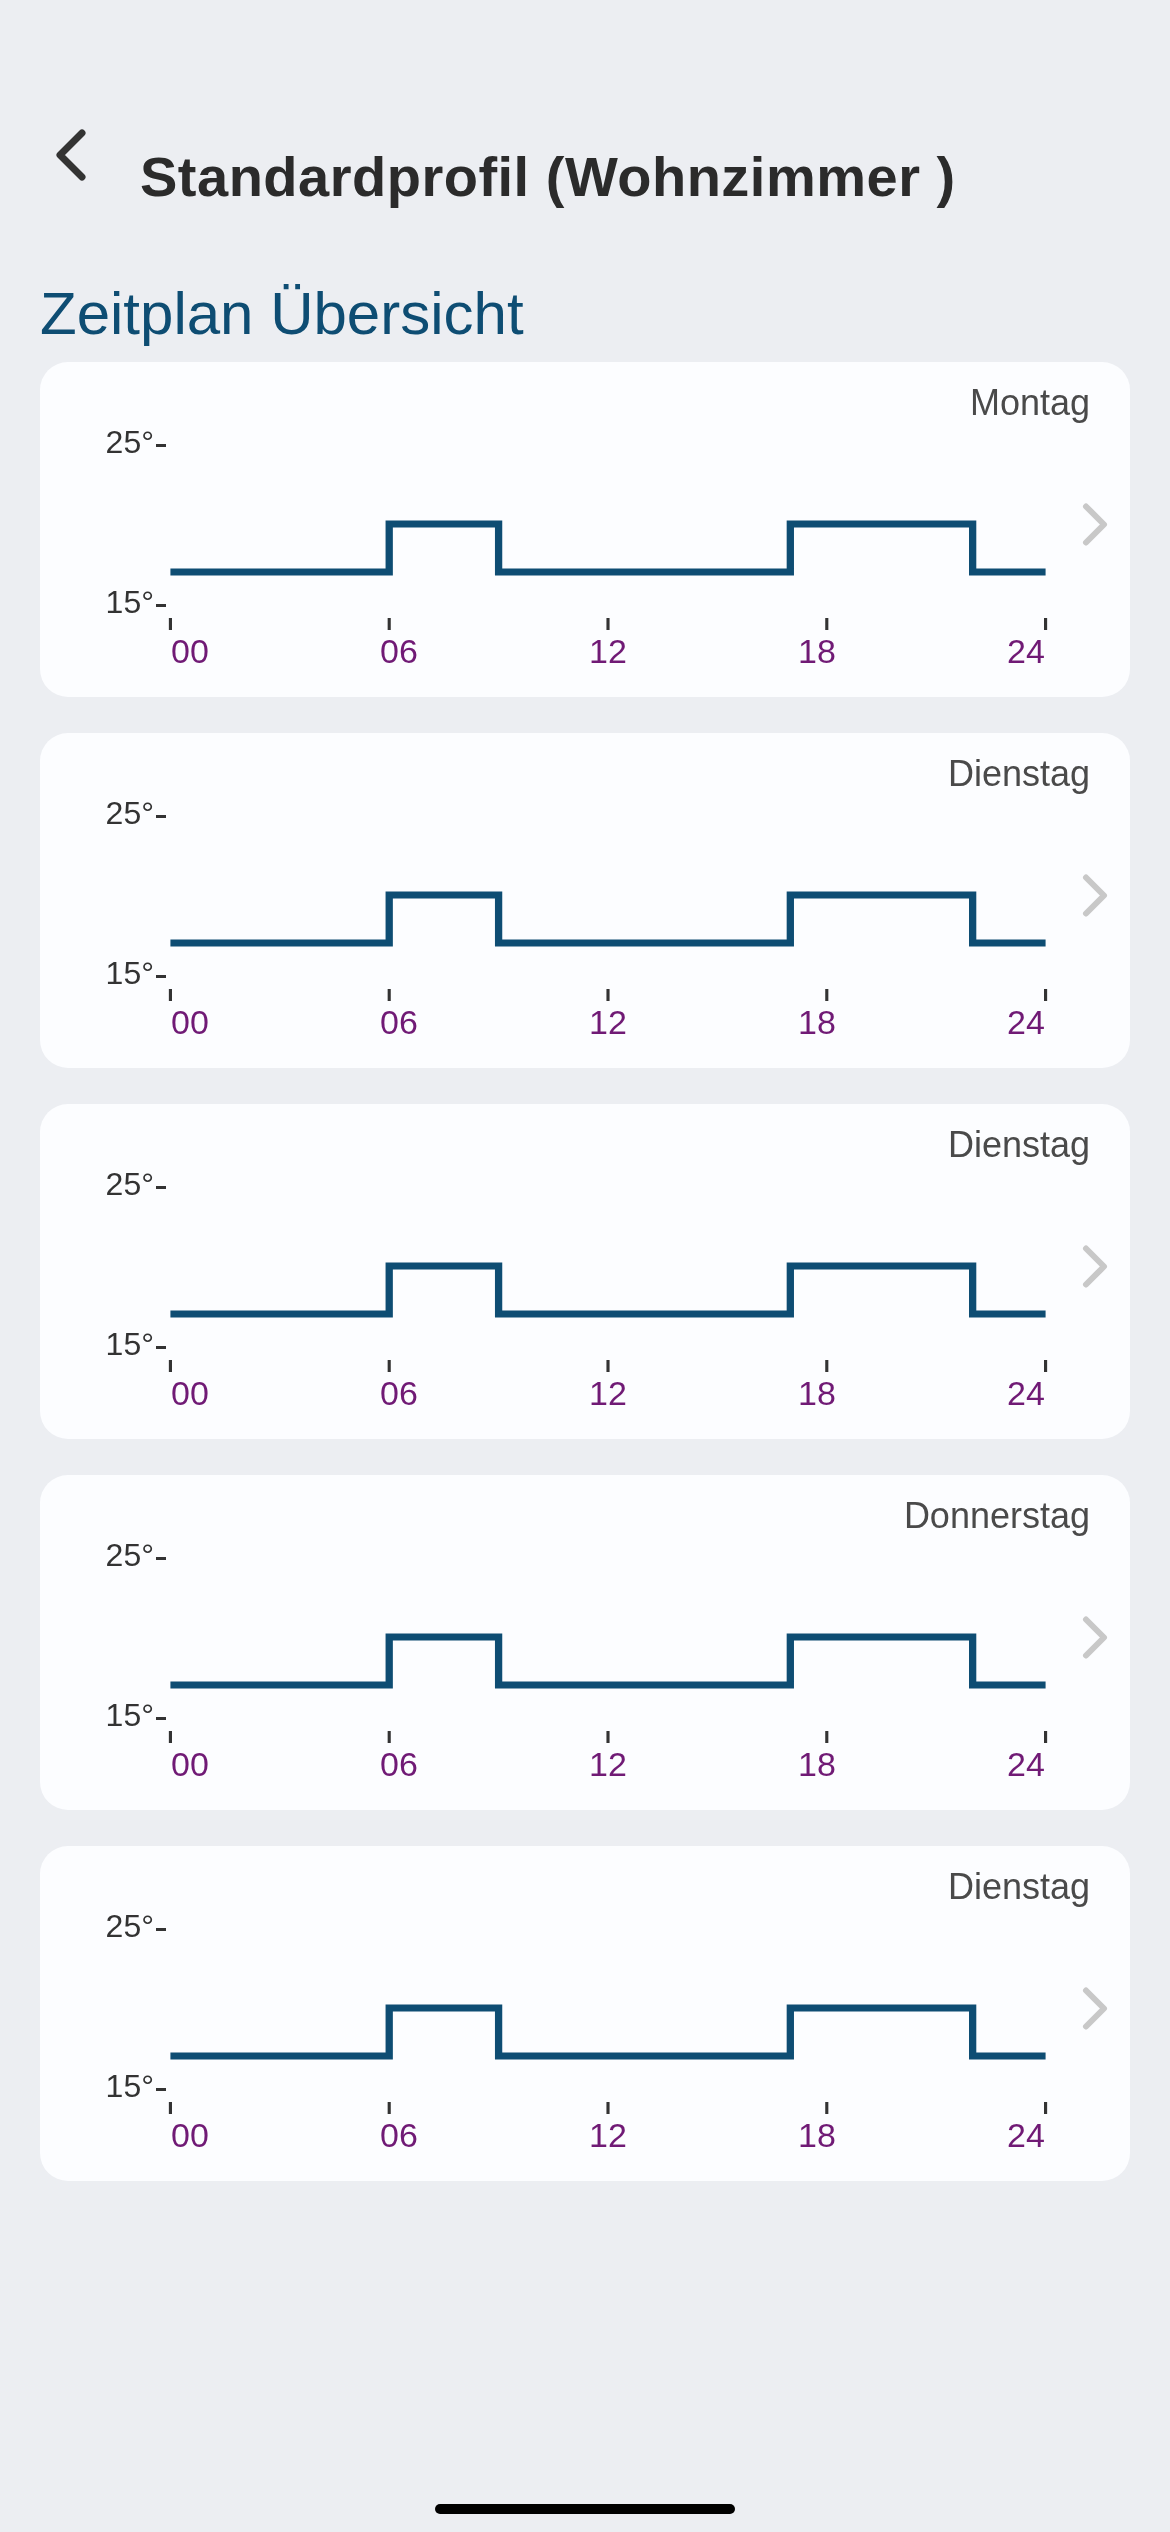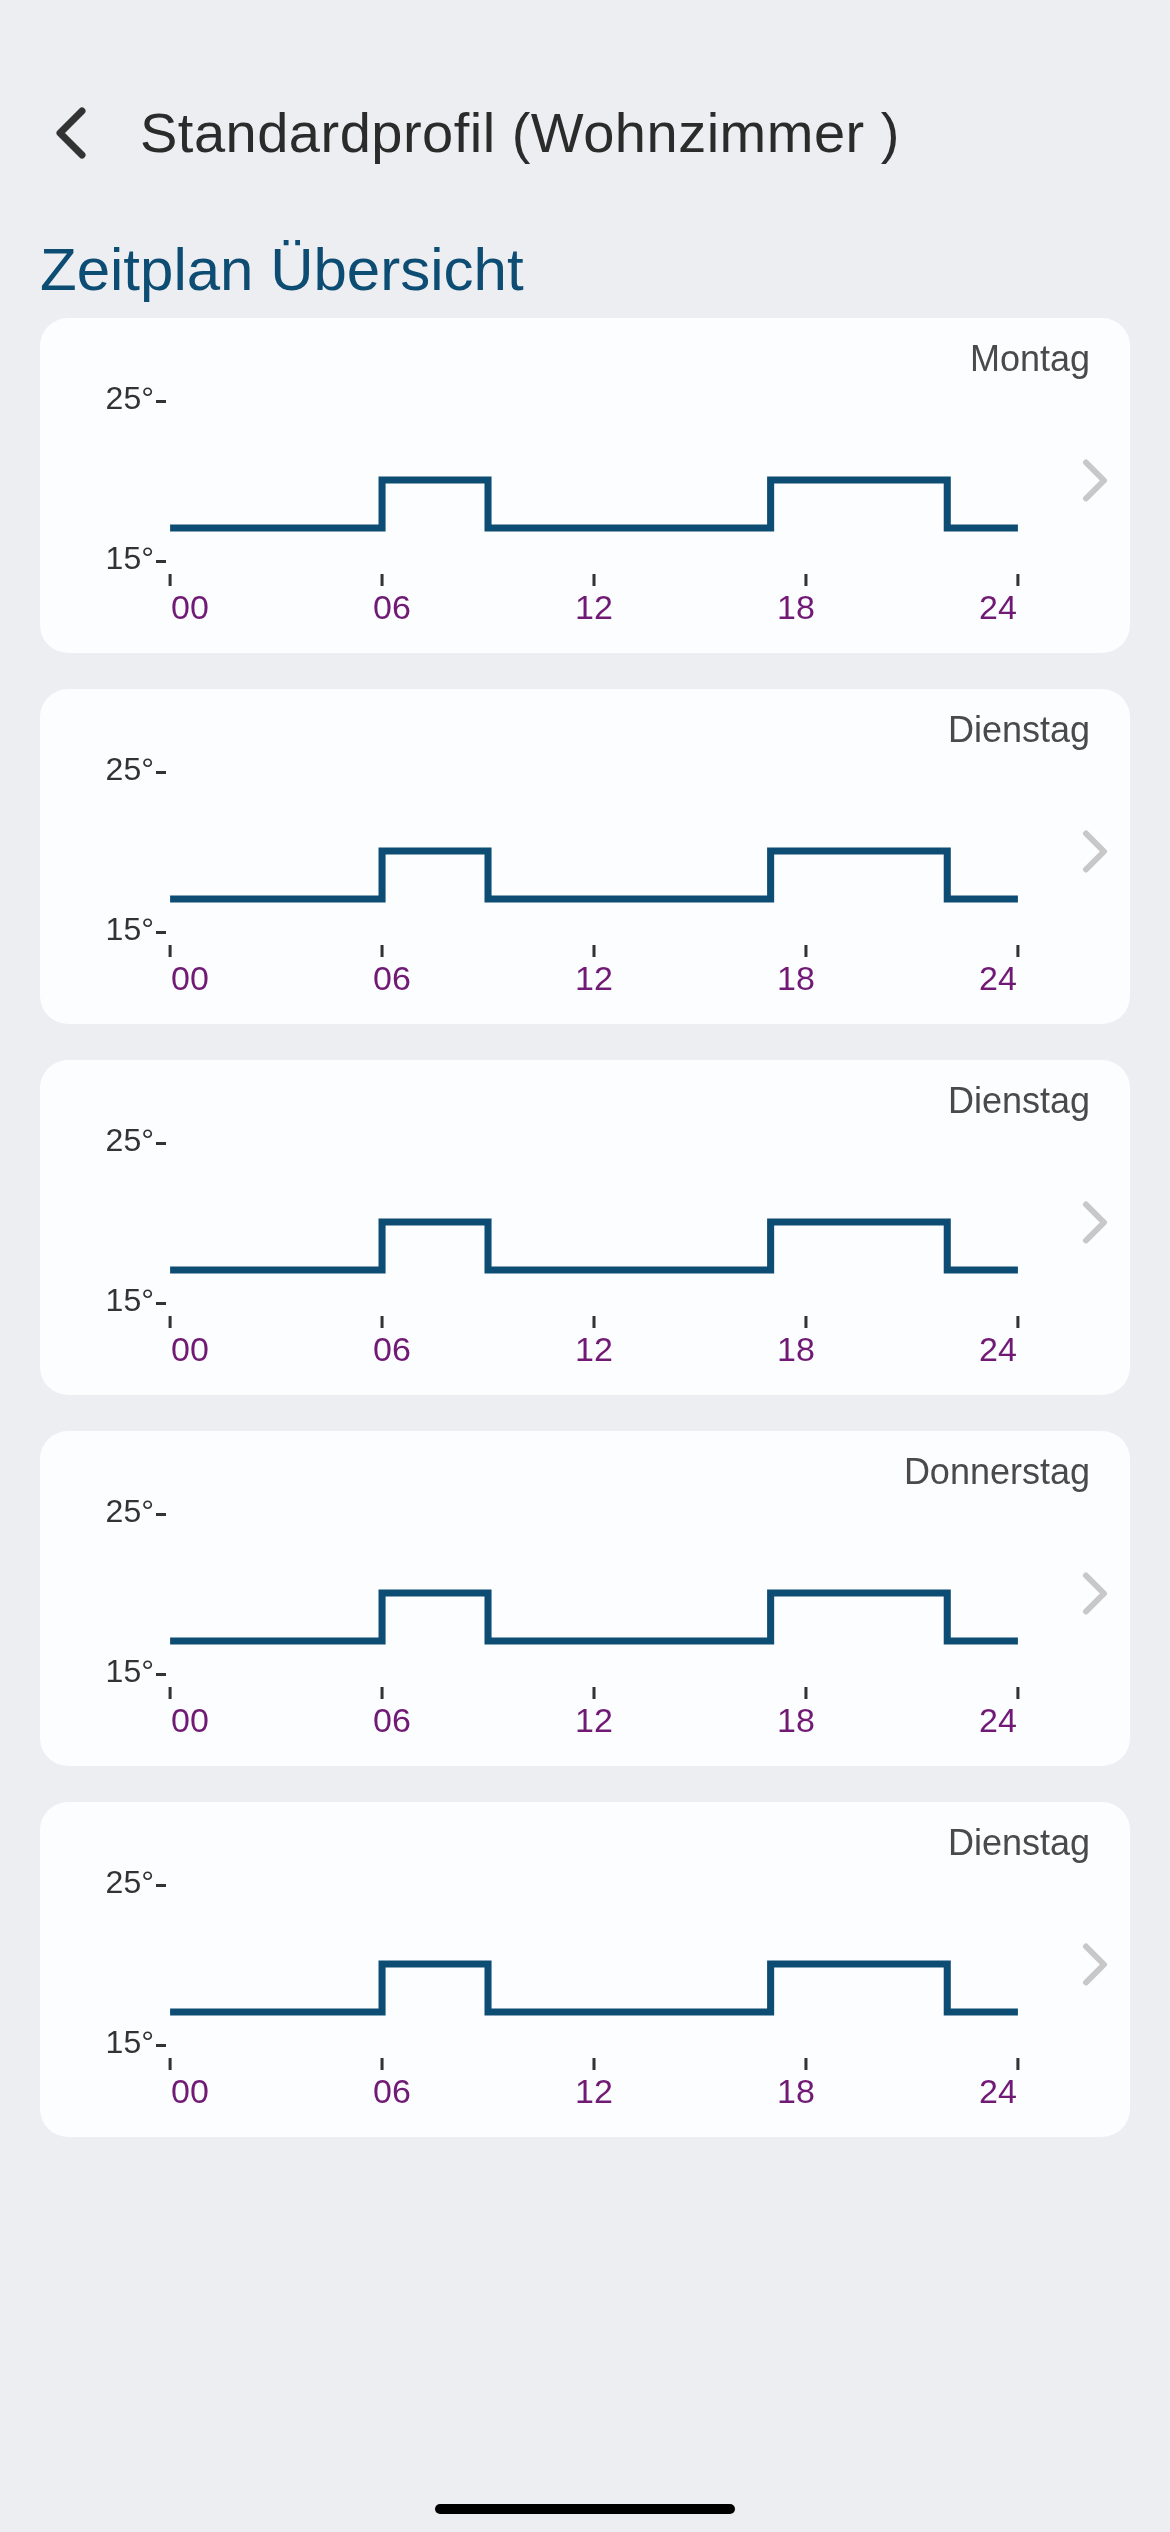--- a/index.html
+++ b/index.html
@@ -19,36 +19,37 @@
   }
   .back-btn {
     width: 60px; height: 60px;
     display: flex; align-items: center; justify-content: center;
     background: none; border: none;
     font-size: 56px;
     color: #333;
   }
   .header-title {
     font-size: 56px;
-    font-weight: 400;
+    font-weight: 700;
     color: #2b2b2b;
     letter-spacing: 0.5px;
+    margin-top: 44px;
   }
   .section-title {
     font-size: 60px;
     font-weight: 400;
     color: #0e4d73;
     padding: 40px 40px 14px 40px;
   }
   .cards { padding: 0 40px; }
   .card {
     background: #fcfdff;
     border-radius: 28px;
     margin-bottom: 36px;
-    padding: 24px 42px 20px 30px;
+    padding: 24px 14px 20px 30px;
     position: relative;
   }
   .day-label {
     position: absolute;
     top: 20px; right: 40px;
     font-size: 36px;
     color: #4a4a4a;
   }
   .chevron {
     position: absolute;

